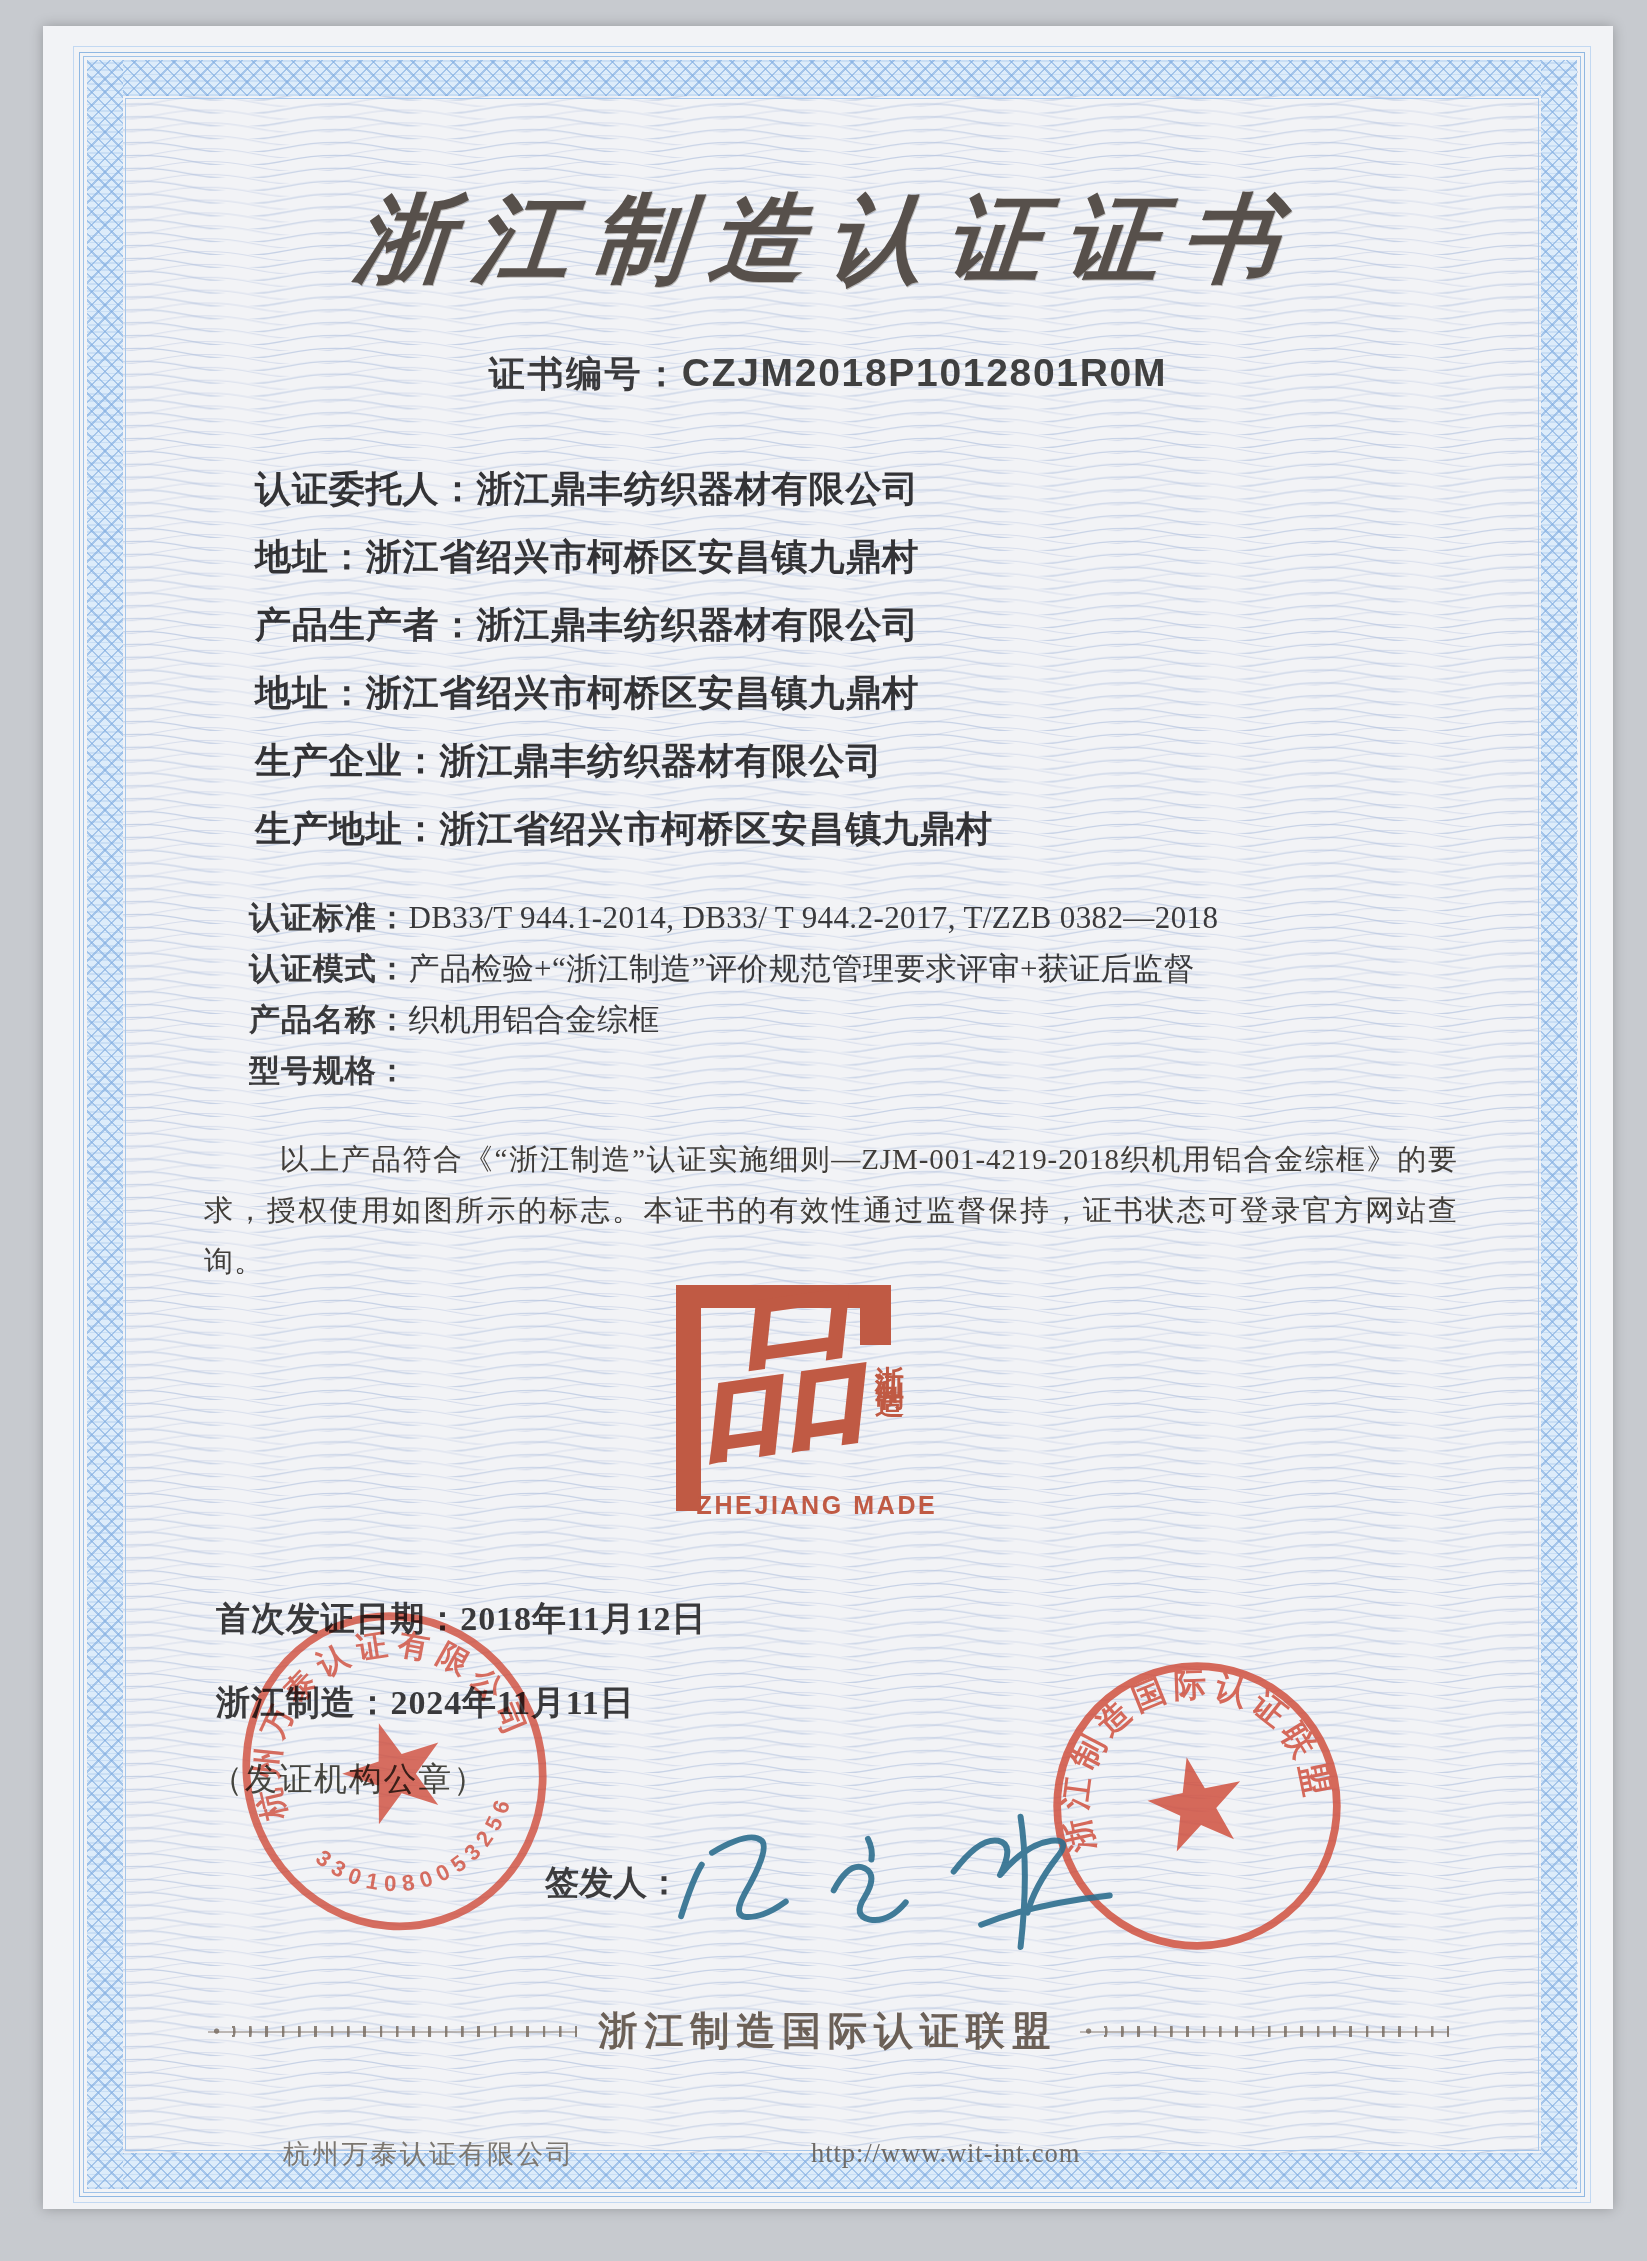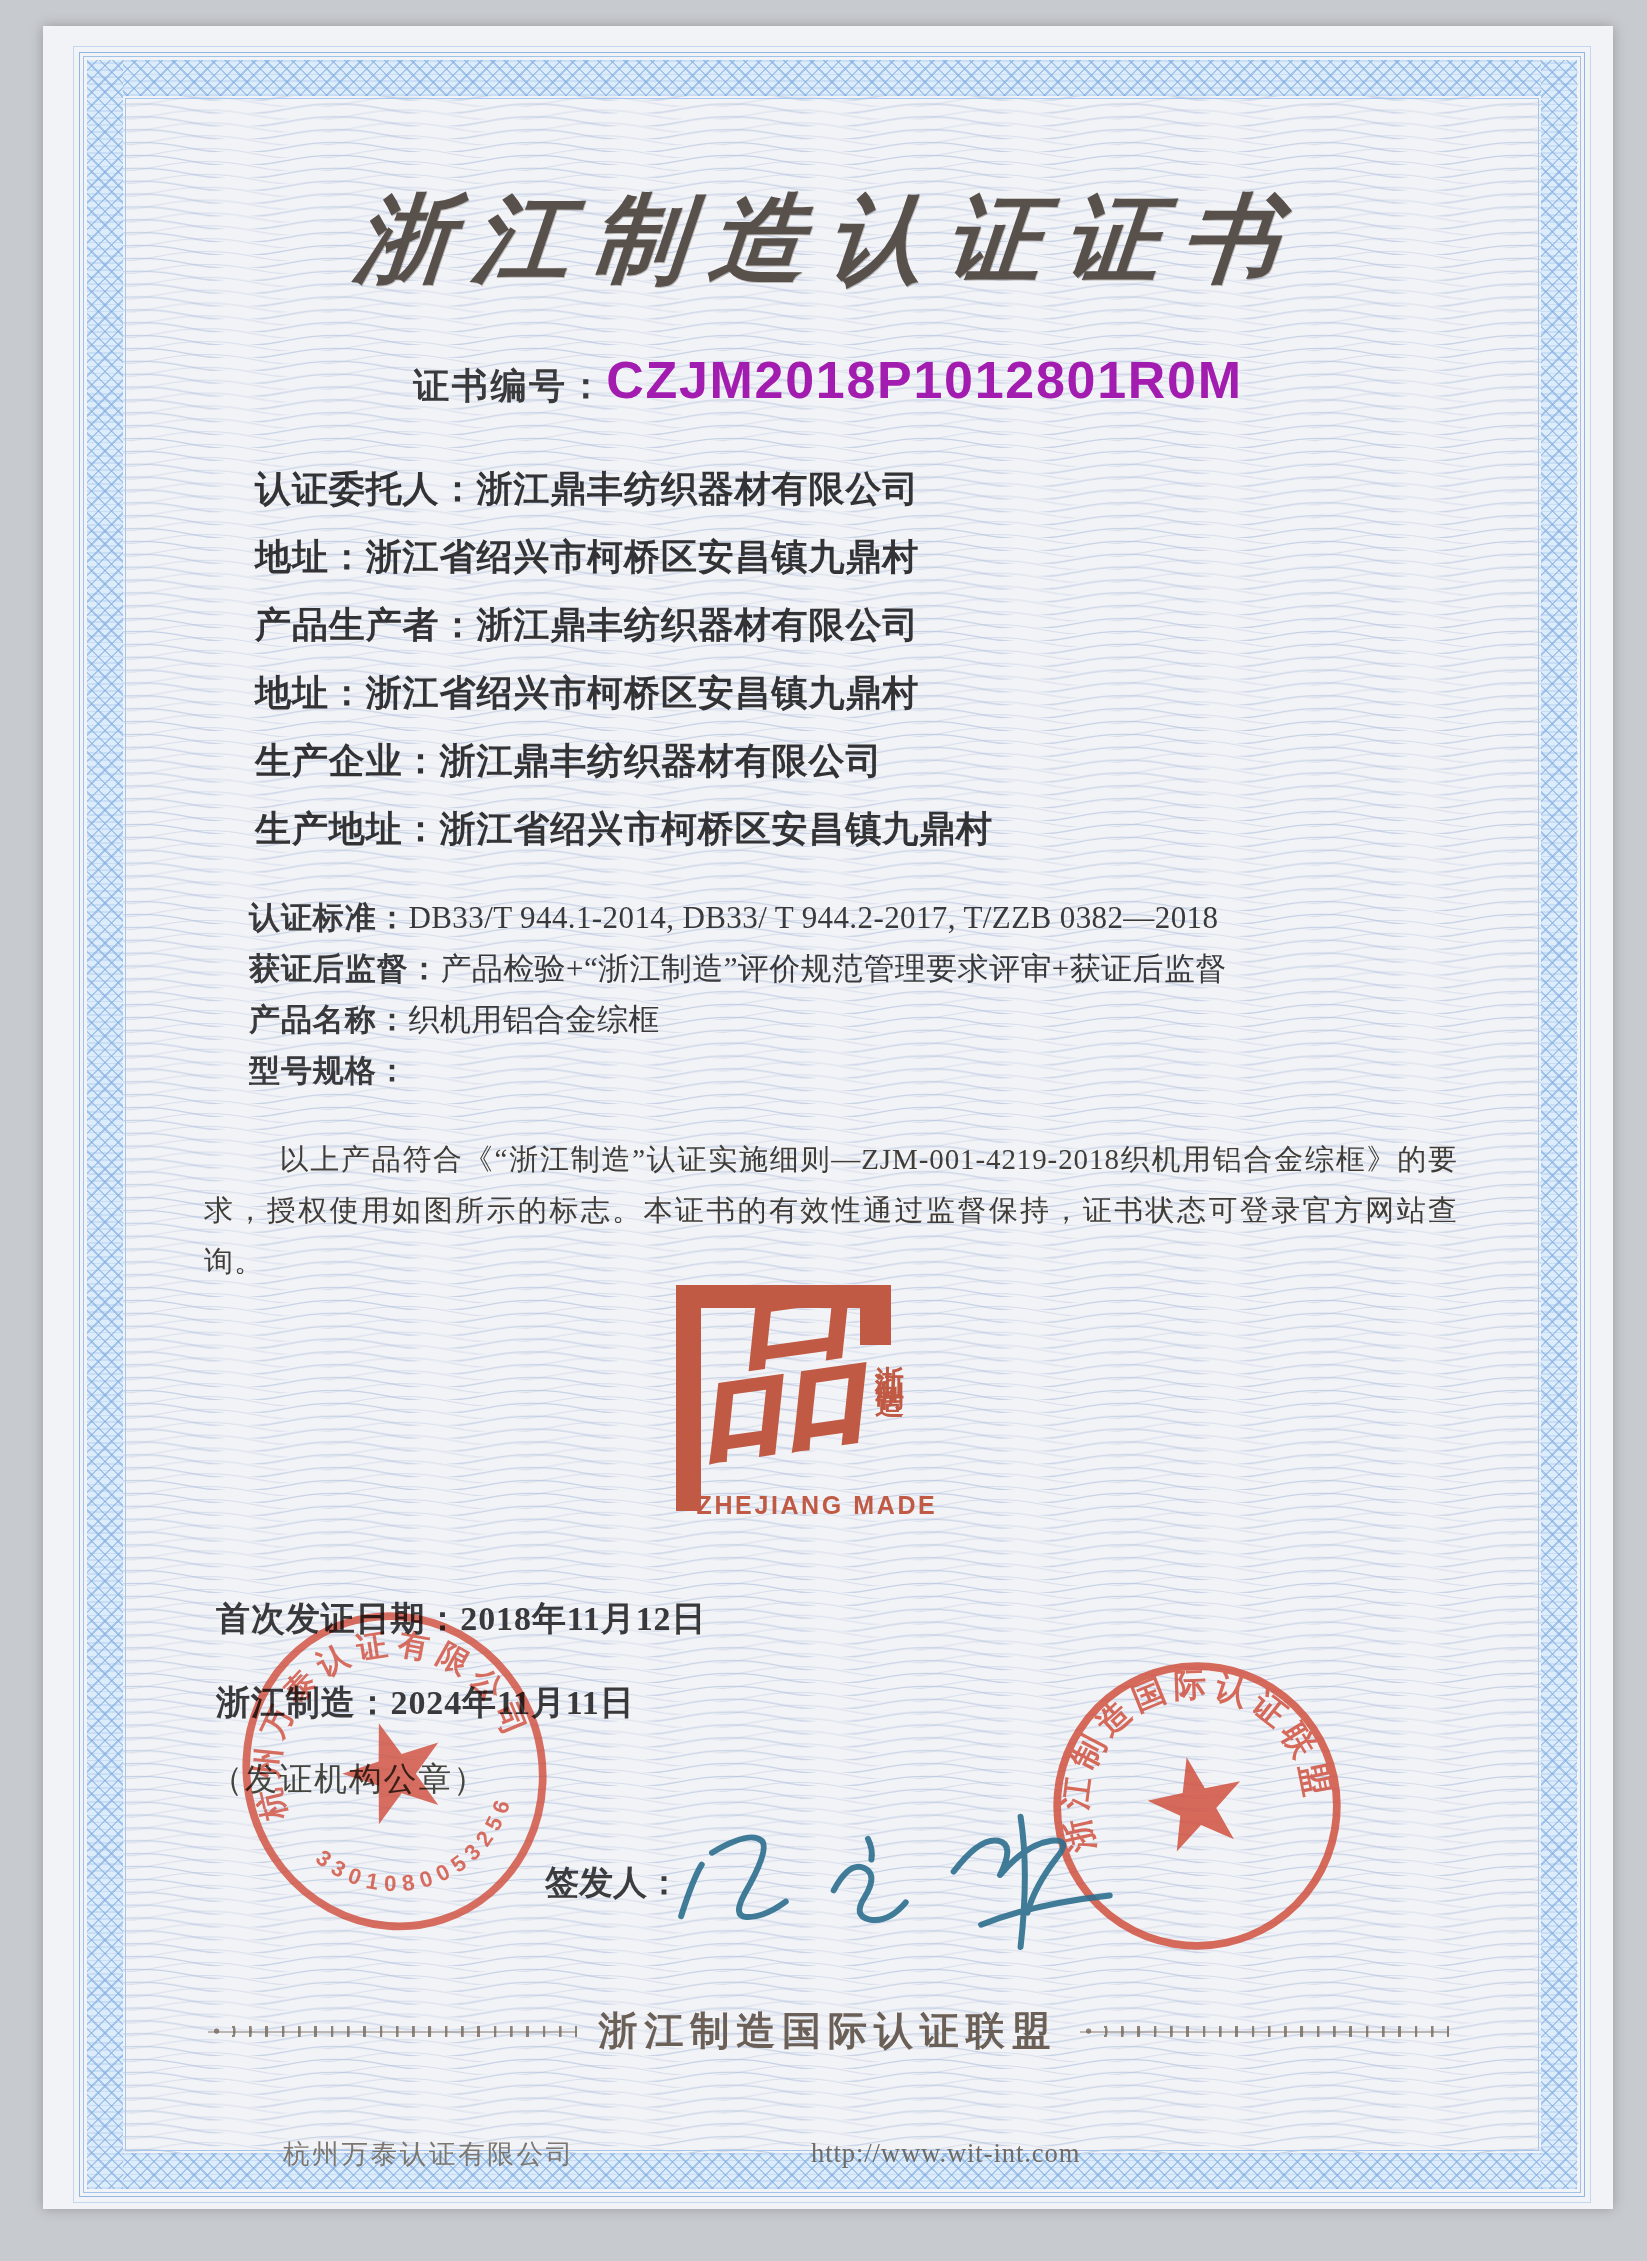--- a/index.html
+++ b/index.html
@@ -38,21 +38,21 @@
     position:absolute;left:0;right:0;top:150px;text-align:center;
     font-size:96px;font-weight:bold;color:#57504b;letter-spacing:22px;
     font-style:italic;transform:skewX(-5deg);white-space:nowrap;
     text-shadow:0.9px 0.9px 0 rgba(87,80,75,.35);
   }
   .certline{
     position:absolute;left:0;right:0;top:324px;text-align:center;white-space:nowrap;
     color:#3a3a3c;
   }
   .certline .lab{font-size:36px;font-weight:600;letter-spacing:2.6px;}
-  .certline .num{font-size:52px;font-weight:600;letter-spacing:1.7px;font-family:"Liberation Sans","DejaVu Sans",sans-serif;color:#a21caf;}
+  .certline .num{font-size:39px;font-weight:600;letter-spacing:1.7px;font-family:"Liberation Sans","DejaVu Sans",sans-serif;color:#404040;}
 
   .fields{position:absolute;left:212px;top:420px;}
   .frow{height:68px;display:flex;align-items:flex-end;font-size:36px;font-weight:600;color:#333336;letter-spacing:0.9px;white-space:nowrap;}
 
   .details{position:absolute;left:206px;top:866px;}
   .drow{height:51px;display:flex;align-items:center;font-size:31px;color:#39393b;white-space:nowrap;}
   .drow .lab{font-weight:700;letter-spacing:0.9px;}
   .drow .val{font-weight:500;letter-spacing:0.4px;}
 
   .statement{
@@ -165,21 +165,21 @@
           <span>浙江省绍兴市柯桥区安昌镇九鼎村</span>
       </div>
     </div>
 
     <div class="details">
       <div class="drow">
         <span class="lab">认证标准：</span>
           <span class="val">DB33/T 944.1-2014, DB33/ T 944.2-2017, T/ZZB 0382—2018</span>
       </div>
       <div class="drow">
-        <span class="lab">获证后监督：</span>
+        <span class="lab">认证模式：</span>
           <span class="val">产品检验+“浙江制造”评价规范管理要求评审+获证后监督</span>
       </div>
       <div class="drow">
         <span class="lab">产品名称：</span>
           <span class="val">织机用铝合金综框</span>
       </div>
       <div class="drow">
         <span class="lab">型号规格：</span>
       </div>
     </div>

